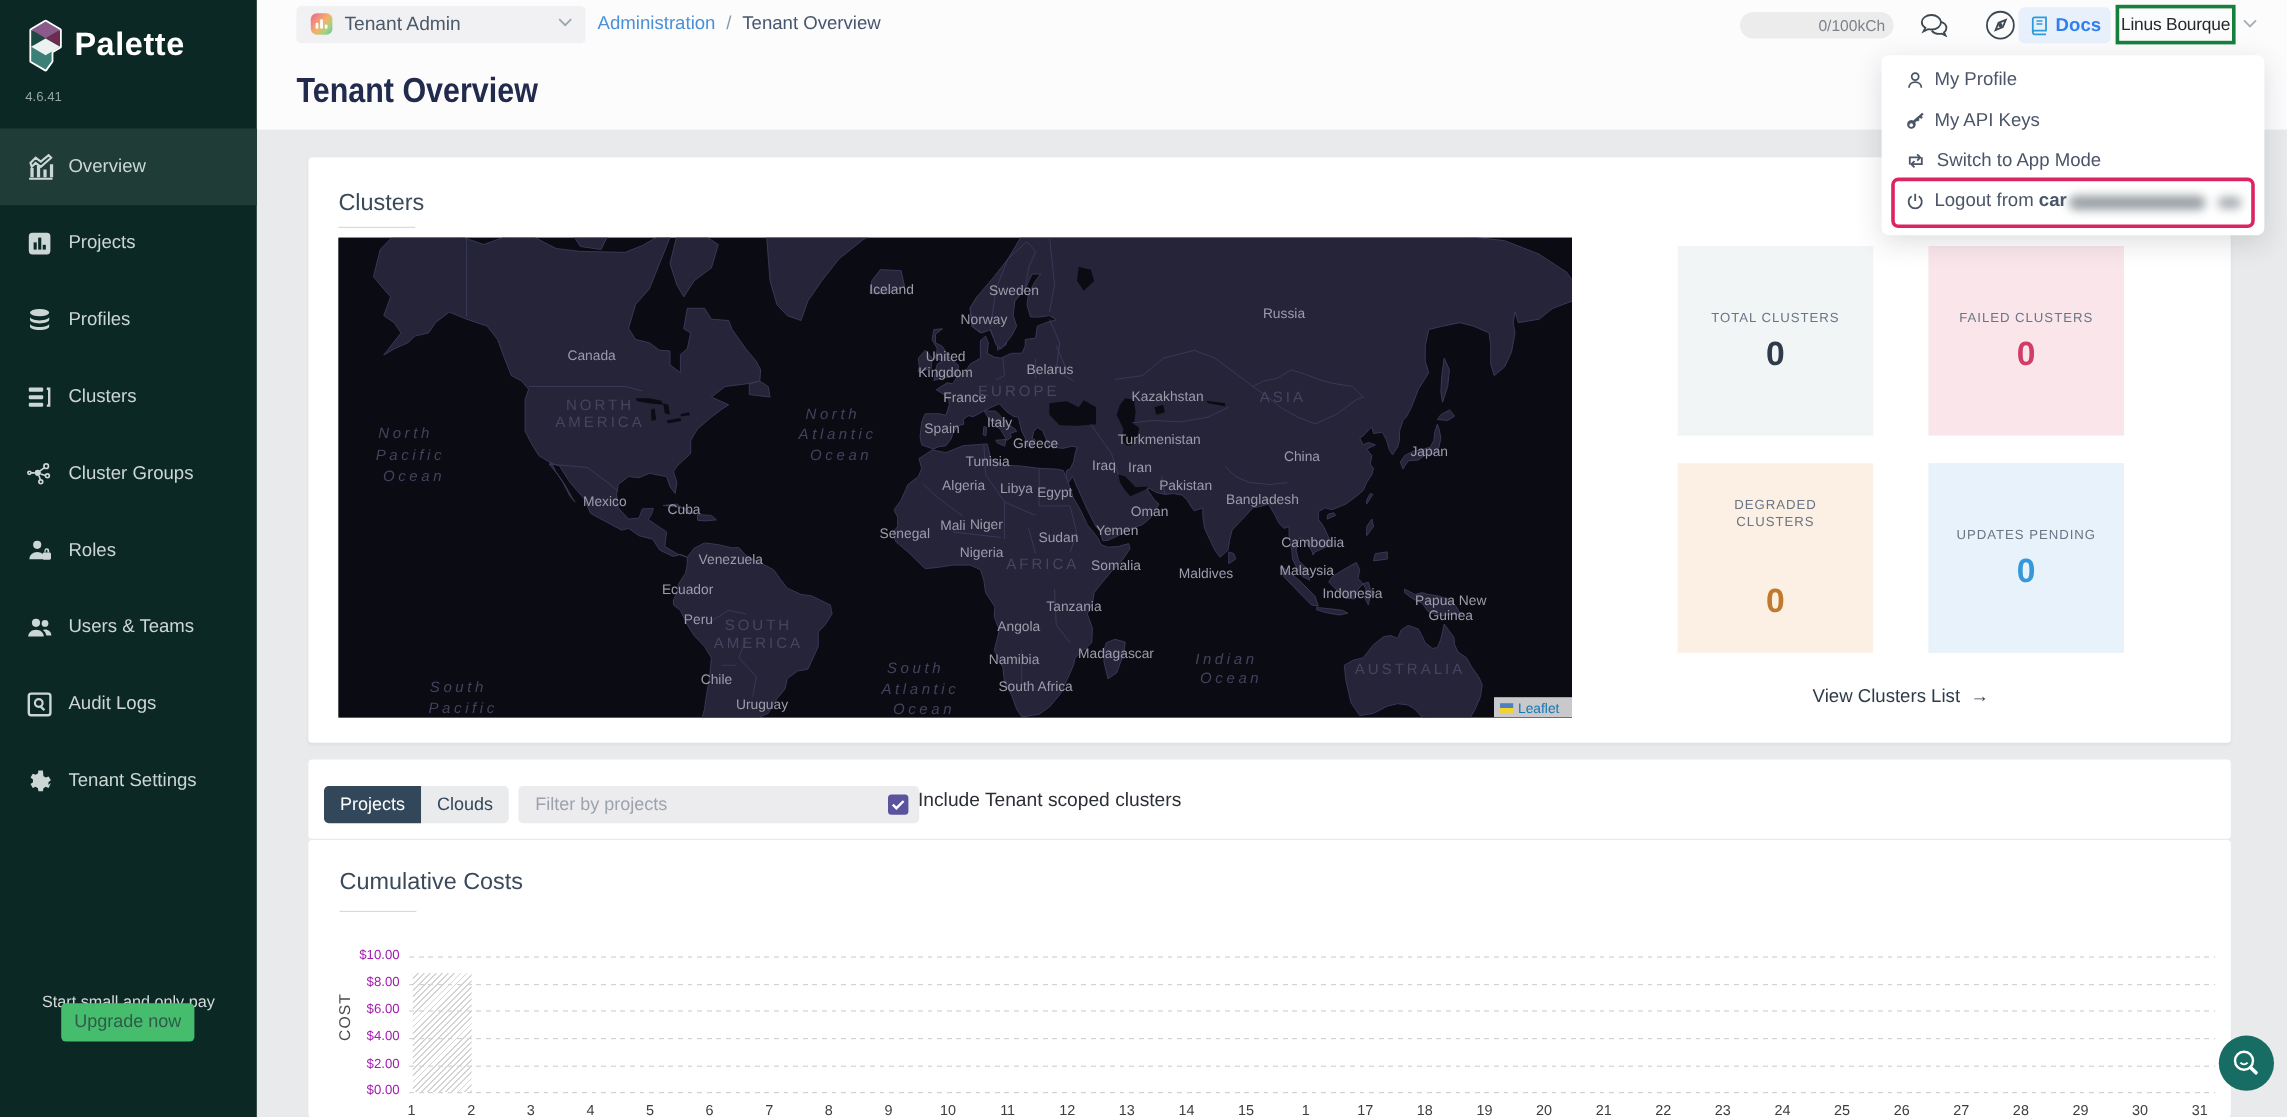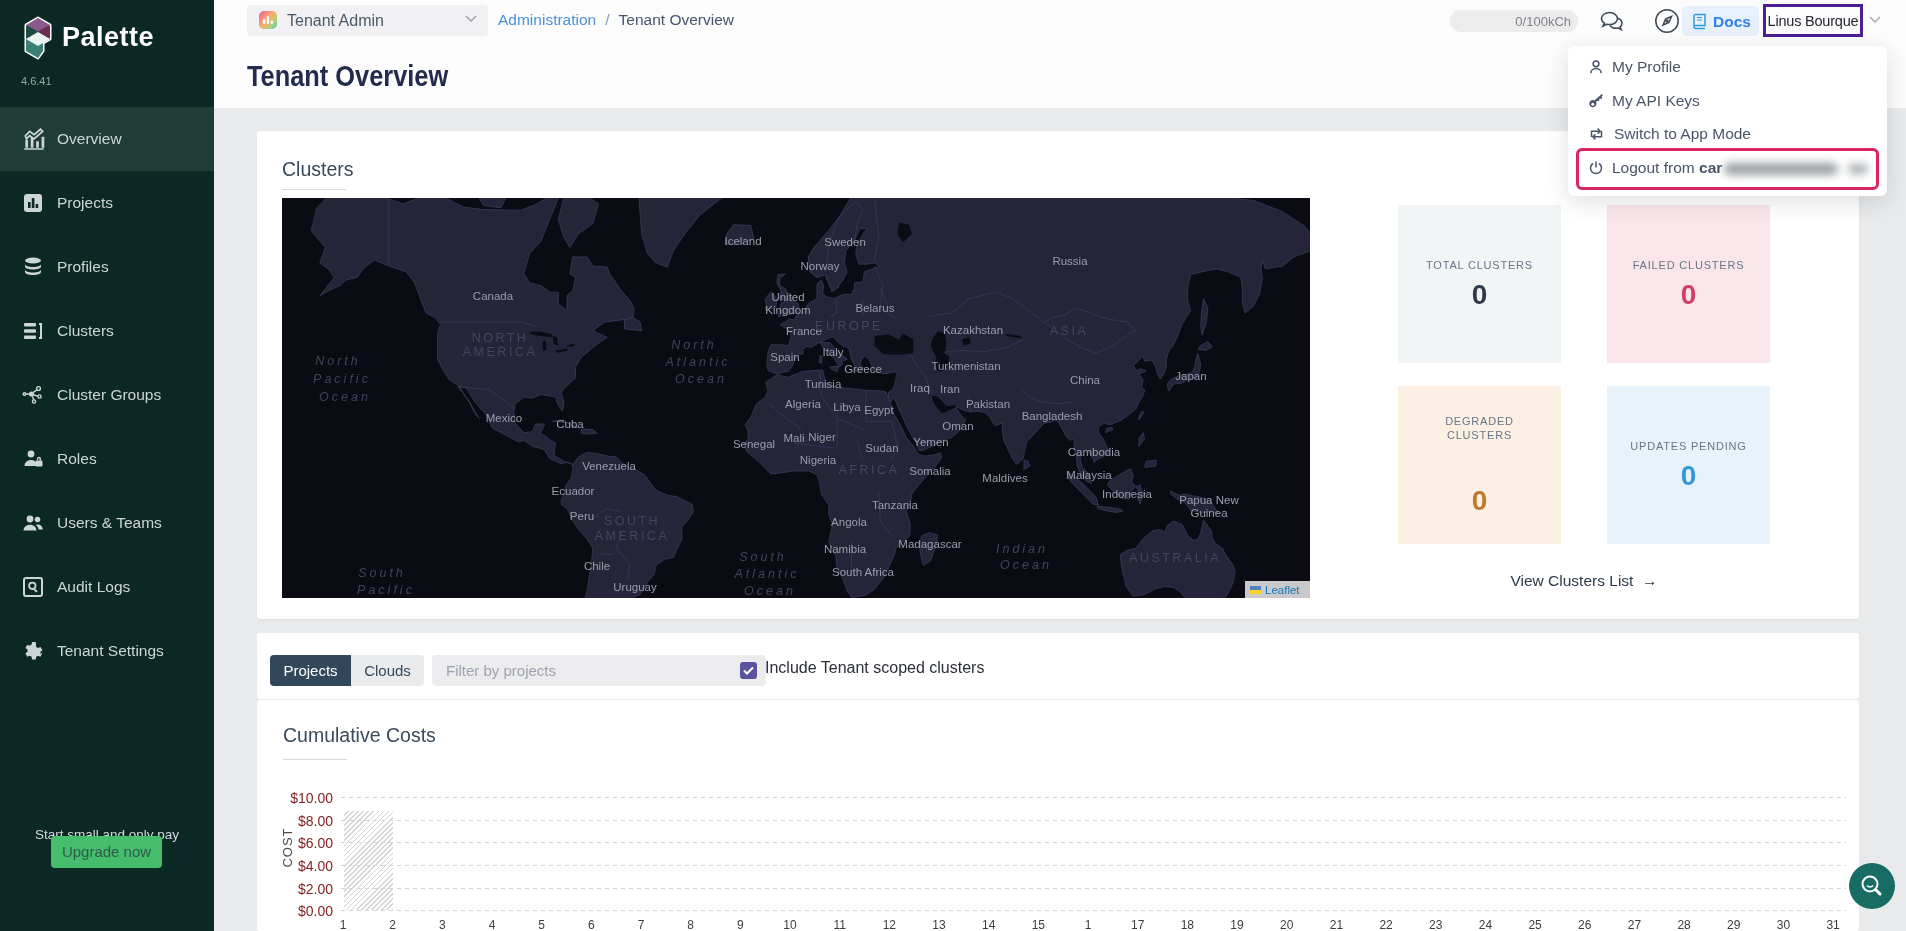--- a/index.html
+++ b/index.html
@@ -32,21 +32,21 @@
   #crumbs a { color:#4a90d9; text-decoration:none; }
   #crumbs .sep { color:#8b98a5; margin:0 9px; }
   #crumbs .cur { color:#45566d; }
   #h1 { position:absolute; left:33px; top:60px; font-size:29px; font-weight:700; color:#222a4d; transform:scaleX(0.875); transform-origin:0 0; }
 
   
   #pill { position:absolute; left:1236px; top:10px; width:128px; height:22px; background:#ececec; border-radius:11px; }
   #pill span { position:absolute; right:7px; top:4px; font-size:13px; color:#7d838a; }
   #docs { position:absolute; left:1468px; top:6px; width:77px; height:30px; background:#e8f1fb; border-radius:5px; }
   #docs span { position:absolute; left:31px; top:7px; color:#2f80ed; font-size:15.5px; font-weight:700; }
-  #user { position:absolute; left:1549px; top:4px; width:100px; height:33px; border:3px solid #4c1d95; display:flex; align-items:center; justify-content:center; }
+  #user { position:absolute; left:1549px; top:4px; width:100px; height:33px; border:3px solid #15803d; display:flex; align-items:center; justify-content:center; }
   #user span { font-size:14.5px; color:#24292f; font-weight:400; letter-spacing:-0.2px; }
   #user-chev { position:absolute; left:1655px; top:16px; color:#a7adb4; }
 
   
   #menu { position:absolute; left:1568px; top:46px; width:319px; height:150px; background:#fff; border-radius:6px; box-shadow:0 6px 22px rgba(40,50,60,0.15); z-index:40; }
   .mi { position:absolute; left:0; width:100%; height:33px; }
   .mi svg { position:absolute; left:20px; top:9px; }
   .mi span { position:absolute; left:44px; top:8px; font-size:15.5px; color:#4a5568; }
   #logoutbox { position:absolute; left:8px; top:102px; width:303px; height:42px; border:3px solid #dc2462; border-radius:6px; }
   .blur1 { position:absolute; left:156px; top:117px; width:114px; height:12px; background:#9aa0a6; border-radius:6px; filter:blur(4px); }
@@ -74,21 +74,21 @@
   #tabC { position:absolute; left:94px; top:22px; width:73px; height:31px; background:#e9ebec; color:#33475b; font-size:15px; text-align:center; line-height:31px; border-radius:0 4px 4px 0; }
   #filter { position:absolute; left:175px; top:22px; width:334px; height:31px; background:#ececee; border-radius:4px; color:#9ca3af; font-size:15px; line-height:31px; padding-left:14px; }
   #filter .chev { position:absolute; right:14px; top:0; color:#9ca3af; }
   #cb { position:absolute; left:483px; top:29px; width:17px; height:17px; background:#5b539e; border-radius:3px; }
   #cbl { position:absolute; left:508px; top:26px; font-size:16px; color:#2b2f36; }
 
   
   #card2 { position:absolute; left:257px; top:700px; width:1602px; height:231px; background:#fff; border-radius:3px; }
   #c2t { position:absolute; left:26px; top:24px; }
   #c2u { position:absolute; left:26px; top:59px; width:64px; height:1px; background:#d8dadd; }
-  .ylab { position:absolute; width:60px; text-align:right; font-size:14px; color:#7f1d1d; }
+  .ylab { position:absolute; width:60px; text-align:right; font-size:11px; color:#a21caf; }
   .gline { position:absolute; height:1px; background:repeating-linear-gradient(90deg,#d2d2d8 0 4px,rgba(0,0,0,0) 4px 8px); }
   .xlab { position:absolute; width:30px; text-align:center; font-size:12px; color:#3d3d3d; }
   #hatch { position:absolute; left:87px; top:111px; width:49px; height:99px;
     background:repeating-linear-gradient(135deg,#ffffff 0 2.5px,#d4d4d4 2.5px 3.6px); }
   #cost { position:absolute; left:10px; top:140px; font-size:13px; color:#4a4a4a; letter-spacing:1px; transform:rotate(-90deg); }
 
   
   #fab { position:absolute; left:1849px; top:863px; width:46px; height:46px; border-radius:50%; background:#176d63; z-index:10; }
 </style>
 </head>

